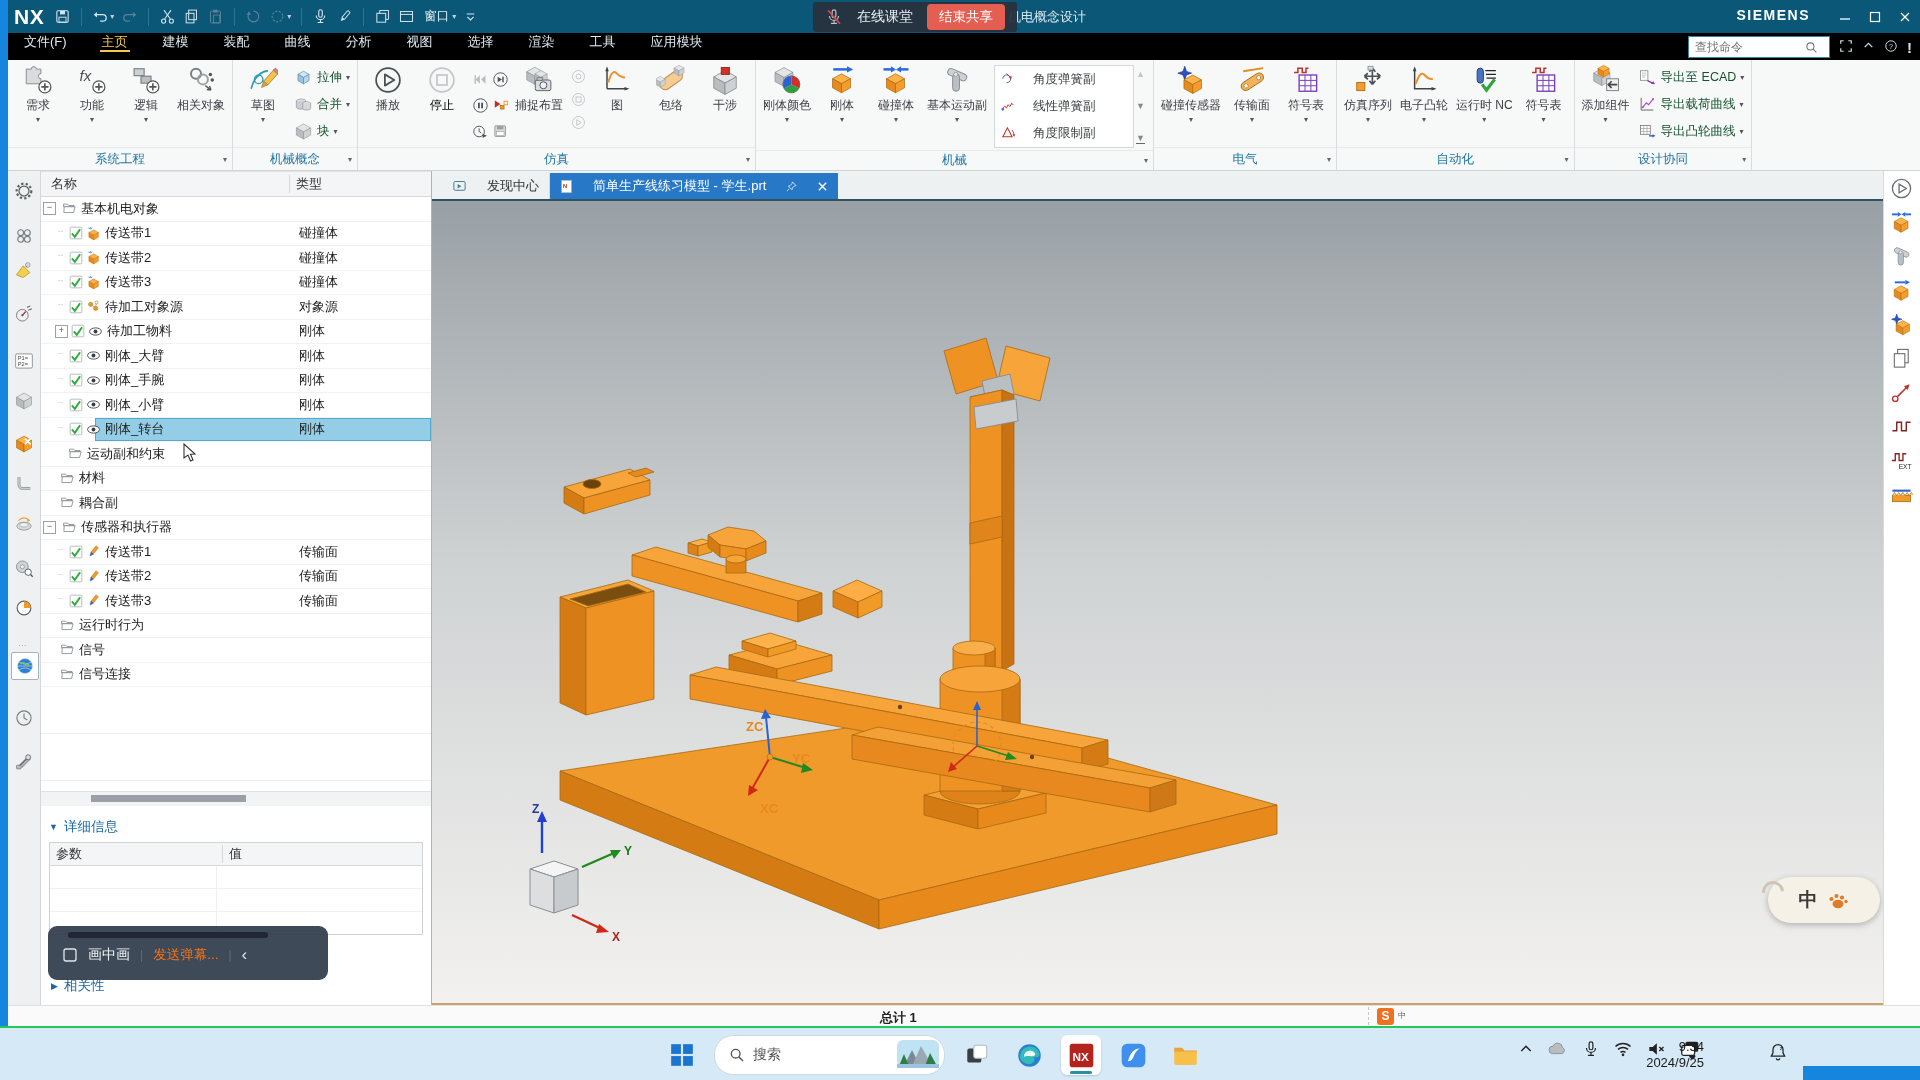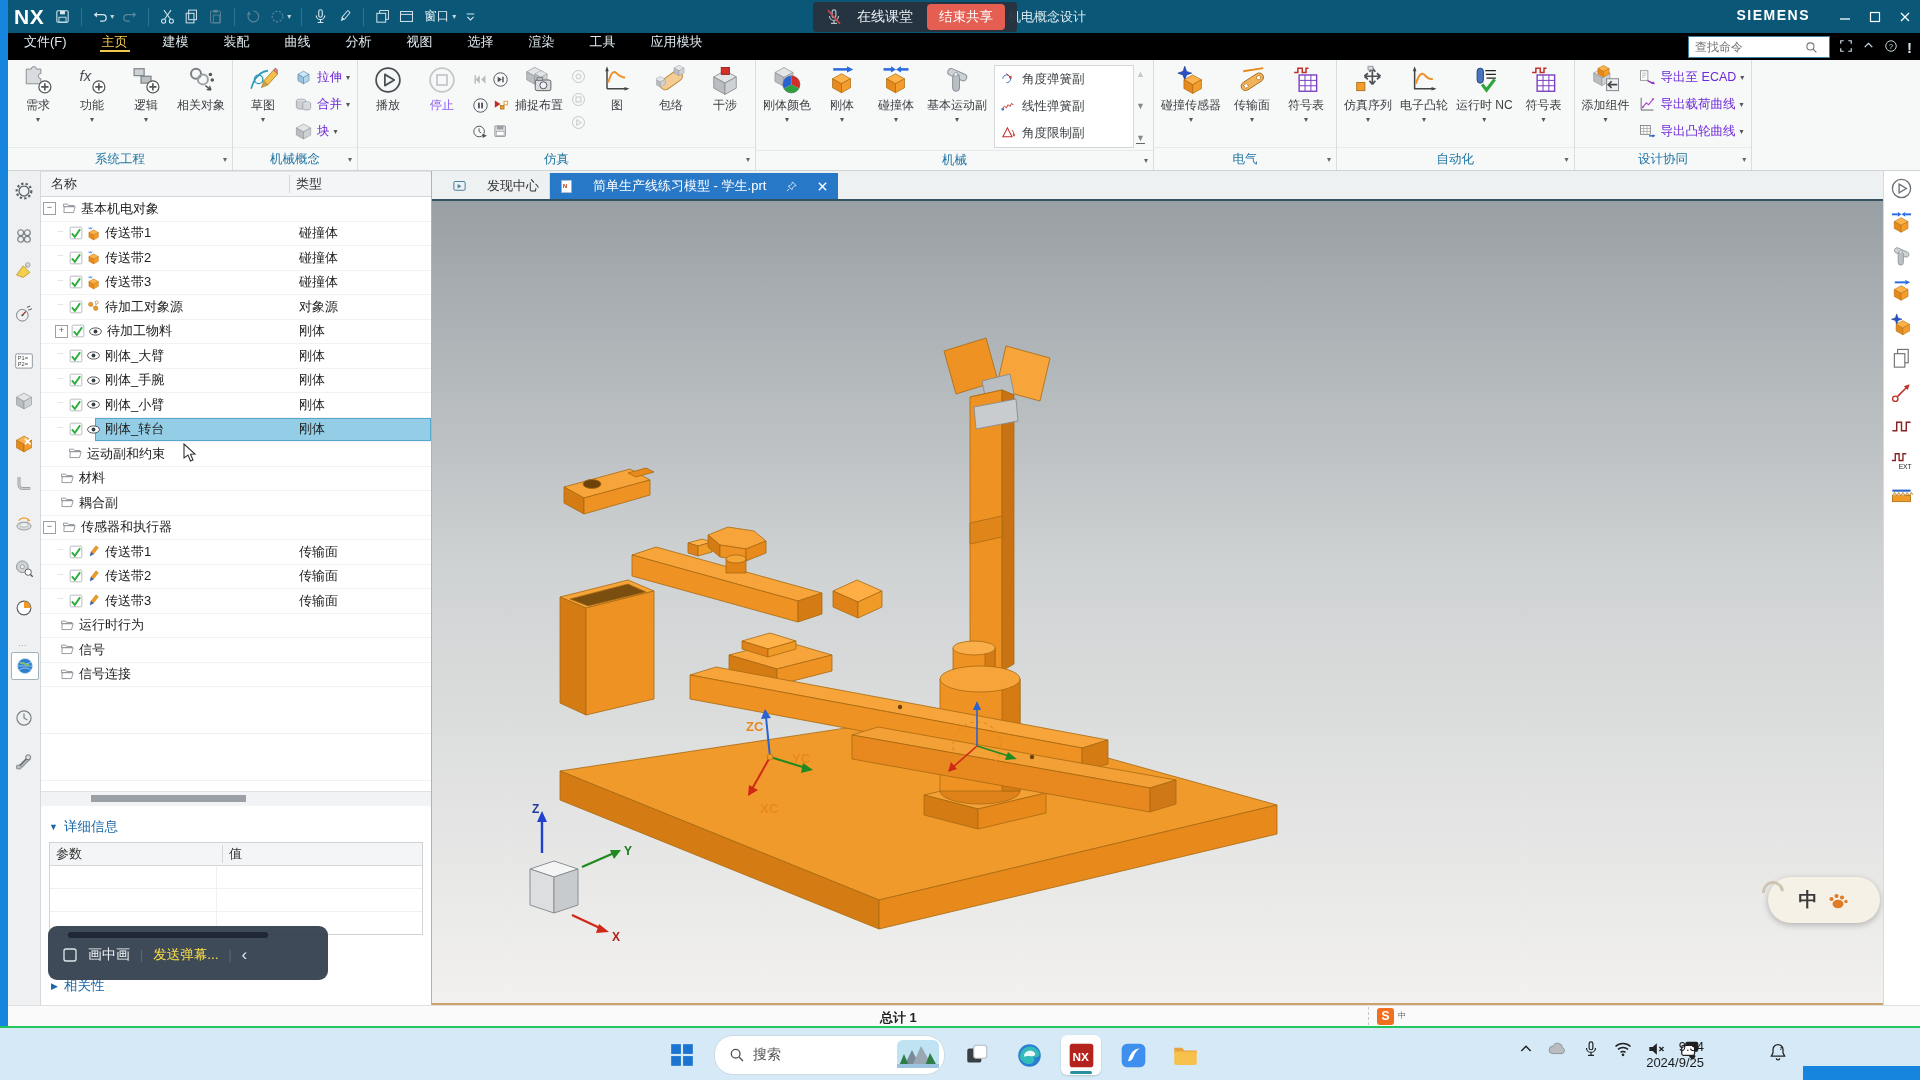--- a/index.html
+++ b/index.html
@@ -38,30 +38,30 @@
   
   .ribbon-wrap{display: flex;height:110px;background:#f7f8f8;border-bottom:1px solid #cfd4d6}
   .rgroup{display:flex;flex-direction:column;border-right:1px solid #dadde0}
   .rgroup-items{flex:1;display:flex;align-items:stretch;padding:2px 4px 0 4px;gap:2px}
   .rgroup-label{height:22px;display:flex;align-items:center;justify-content:center;position:relative;
        color:#2176a3;font-size:12.5px;border-top:1px solid #e7eaec}
   .rgroup-label .dd{position:absolute;right:5px;color:#666;font-size:8px}
   .rbtn{display:flex;flex-direction:column;align-items:center;justify-content:flex-start;min-width:46px;padding:3px 3px 0 3px}
   .rbtn .rlabel{font-size:12px;color:#3b3f42;margin-top:2px;white-space:nowrap}
   .rbtn .dd{font-size:8px;color:#555;margin-top:1px}
-  .rbtn.disabled .rlabel{color:#8b5cf6}
+  .rbtn.disabled .rlabel{color:#000000}
   .rstack{display:flex;flex-direction:column;justify-content:flex-start;padding-top:2px}
   .rstack-row{display:flex;align-items:center;height:27px;gap:4px;padding:0 3px}
-  .rstack-row .rlabel{font-size:12.5px;color:#6d28d9;white-space:nowrap}
+  .rstack-row .rlabel{font-size:12.5px;color:#14532d;white-space:nowrap}
   .rstack-row .dd{font-size:8px;color:#555}
   .minigrid{display:grid;grid-template-columns:20px 20px;grid-auto-rows:26px;align-items:center;justify-items:center;padding-top:4px}
   .circcol{display:flex;flex-direction:column;justify-content:flex-start;gap:6px;padding:6px 2px 0 2px}
   .gallery{display:flex;margin:3px 2px 2px 2px}
   .gallery-list{border:1px solid #d5d8da;background:#fff;display:flex;flex-direction:column;width:138px}
-  .gallery-row{display:flex;align-items:center;gap:5px;height:27px;padding:0 5px}
+  .gallery-row{display:flex;align-items:center;gap:16px;height:27px;padding:0 5px}
   .gallery-row .rlabel{font-size:12.5px;color:#3b3f42;white-space:nowrap}
   .gallery-arrows{display:flex;flex-direction:column;justify-content:space-between;padding:4px 2px;font-size:9px;color:#888}
   .gallery-arrows .ga3{border-bottom:1.5px solid #666}
 
   
   .main{display:flex;height:834px}
   .resource-bar{width:32px;background:#eef0f1;border-right:1px solid #d5d8da;position:relative}
   .rb-icon{position:absolute;left:4px;width:24px;height:24px;display:flex;align-items:center;justify-content:center}
   .rb-icon.active{background:#fff;border:1px solid #9fb4be;border-radius:2px;left:3px;width:26px;height:26px}
   .rb-dots{position:absolute;left:10px;font-size:8px;color:#98a0a6;letter-spacing:1px}
@@ -1466,21 +1466,21 @@
   </div>
 
   <div style="position:absolute;left:48px;top:926px;width:280px;height:54px;background:rgba(47,60,74,.93);border-radius:9px;z-index:40">
     <div style="position:absolute;left:20px;top:6px;width:200px;height:6px;background:#1f2834;border-radius:3px"></div>
     <div style="position:absolute;left:14px;top:20px;display:flex;align-items:center;gap:10px">
       <svg width="16" height="16" viewBox="0 0 24 24">
           <rect x="3" y="3" width="18" height="18" rx="3" fill="none" stroke="#dfe6ec" stroke-width="2"></rect>
         </svg>
       <span style="color:#eef2f5;font-size:14px">画中画</span>
       <span style="color:#5c6b79">|</span>
-      <span style="color:#fde047;font-size:13.5px">发送弹幕...</span>
+      <span style="color:#f97316;font-size:13.5px">发送弹幕...</span>
       <span style="color:#5c6b79">|</span>
       <span style="color:#dfe6ec;font-size:17px;line-height:14px">‹</span>
     </div>
   </div>
 
   <div class="taskbar">
     <div class="tb-center" id="tbCenter">
         <span class="tb-app">
           <svg width="26" height="26" viewBox="0 0 24 24">
             <rect x="2" y="2" width="9" height="9" fill="#1b75d0"></rect>

